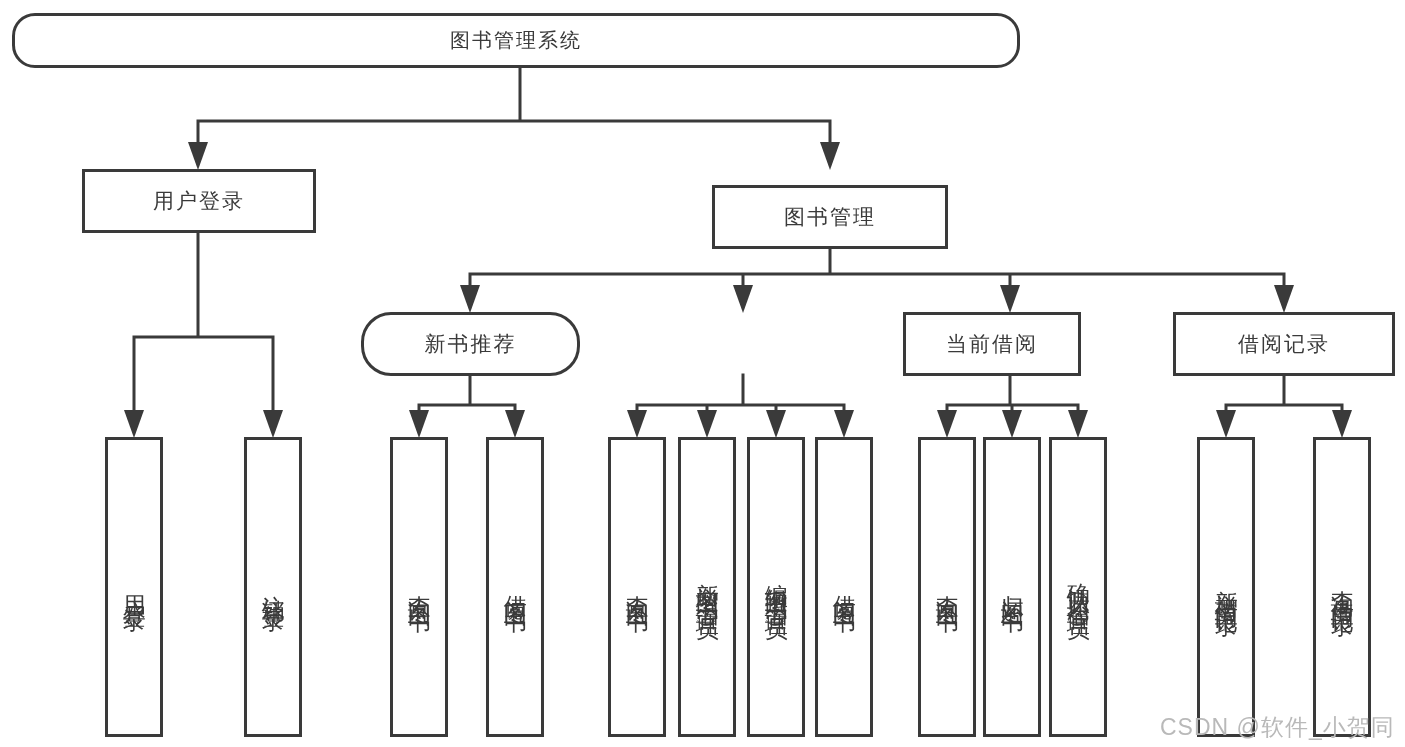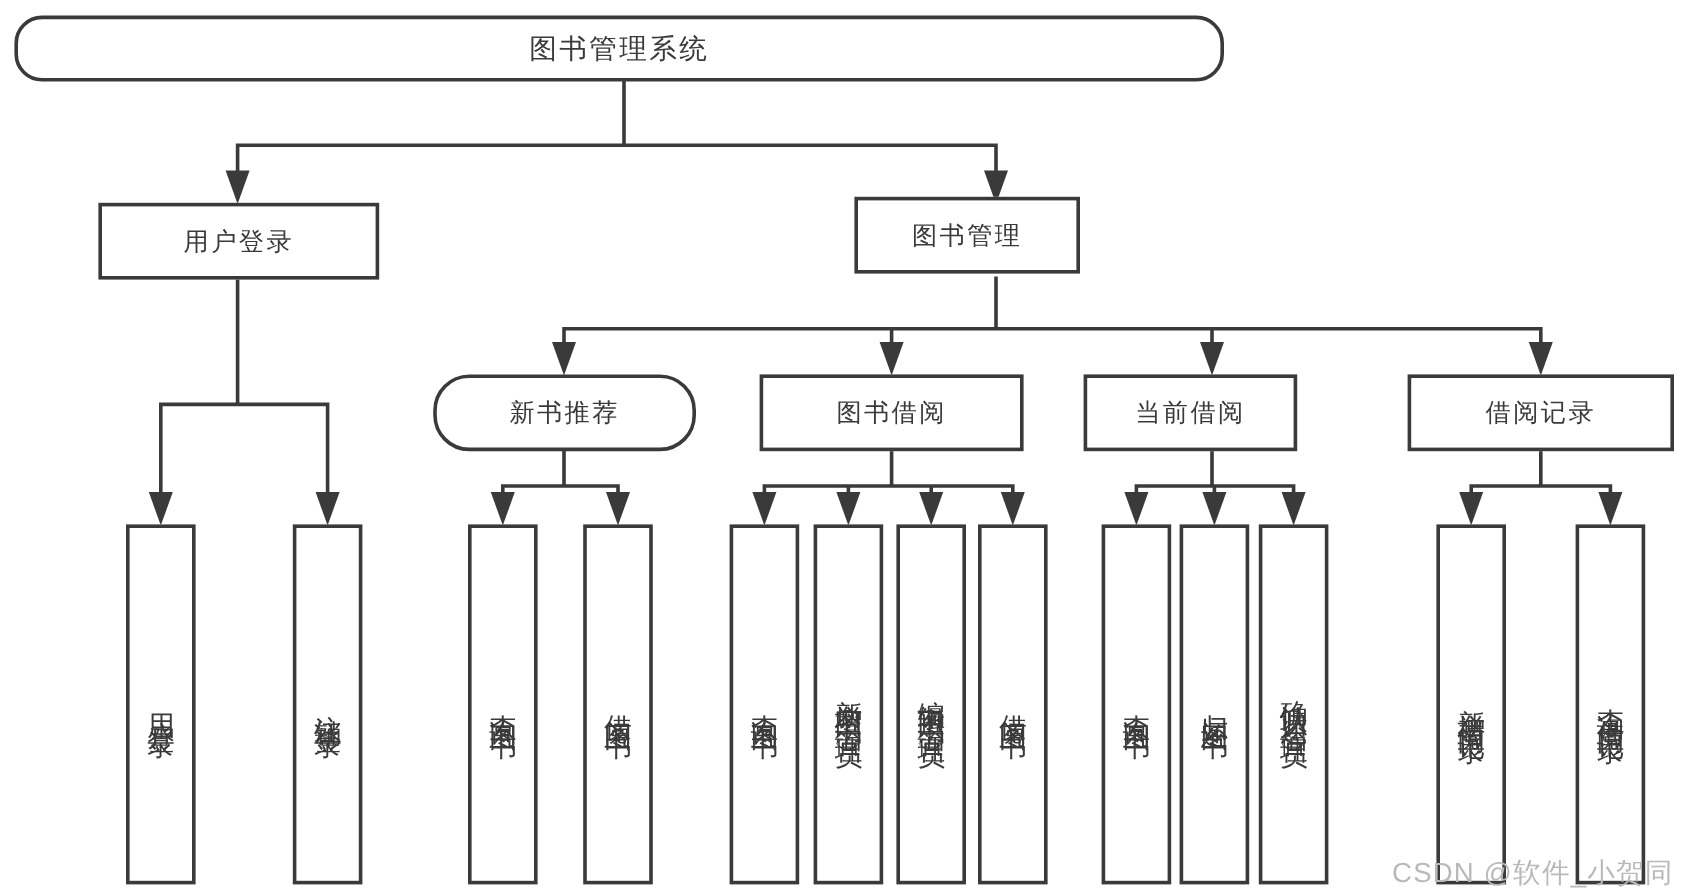--- a/index.html
+++ b/index.html
@@ -19,21 +19,21 @@
   .connector-layer{position:absolute;left:0;top:0;width:1405px;height:747px;}
   .node{
     position:absolute;
     box-sizing:border-box;
     border:3px solid var(--line);
     background:var(--bg);
     display:flex;align-items:center;justify-content:center;
     color:var(--text);
   }
   .hnode{font-size:21px;letter-spacing:2px;}
-  .root-node{font-size:23px;border-radius:23px;}
+  .root-node{font-size:20px;border-radius:23px;}
   .leaf{width:58px;height:300px;top:437px;}
   .leaf .vtext{
     writing-mode:vertical-rl;
     text-orientation:mixed;
     font-size:23px;
     letter-spacing:5px;
     line-height:1.1;
     white-space:nowrap;
     color:var(--text);
   }
@@ -100,24 +100,23 @@
     <g>
       <path d="M1284 375 L1284 405 M1226 405 L1342 405 M1226 405 L1226 414 M1342 405 L1342 414"></path>
       <path fill="#3a3a3a" stroke="none" d="M1216 410 L1236 410 L1226 438 Z"></path>
       <path fill="#3a3a3a" stroke="none" d="M1332 410 L1352 410 L1342 438 Z"></path>
     </g>
   </svg>
 
   <div class="node hnode root-node" style="left:12px;top:13px;width:1008px;height:55px;">图书管理系统</div>
 
   <div class="node hnode" style="left:82px;top:169px;width:234px;height:64px;">用户登录</div>
-  <div class="node hnode" style="left:712px;top:164px;width:188px;height:64px;">图书管理</div>
+  <div class="node hnode" style="left:712px;top:185px;width:236px;height:64px;">图书管理</div>
 
   <div class="node hnode" style="left:361px;top:312px;width:219px;height:64px;border-radius:30px;">新书推荐</div>
-  <div class="node hnode" style="left:633px;top:312px;width:220px;height:64px;">图书借阅</div>
   <div class="node hnode" style="left:903px;top:312px;width:178px;height:64px;">当前借阅</div>
   <div class="node hnode" style="left:1173px;top:312px;width:222px;height:64px;">借阅记录</div>
 
   <div class="node leaf" style="left:105px;">
     <span class="vtext">用户登录</span>
   </div>
   <div class="node leaf" style="left:244px;">
     <span class="vtext">注销登录</span>
   </div>
   <div class="node leaf" style="left:390px;">

